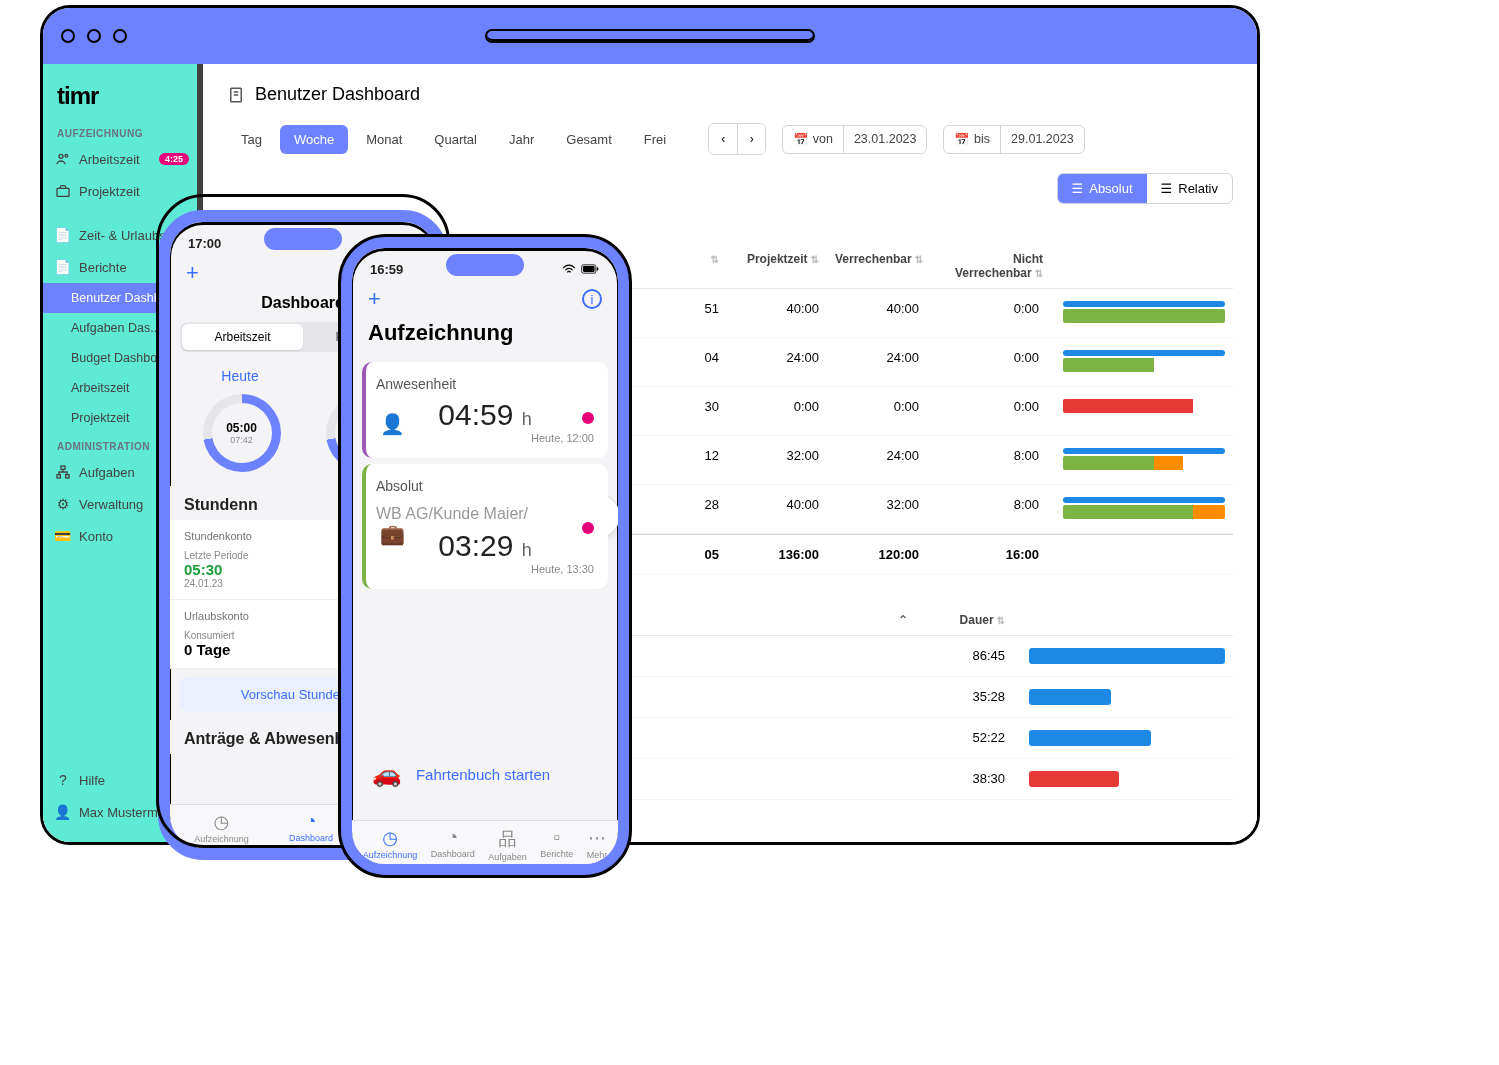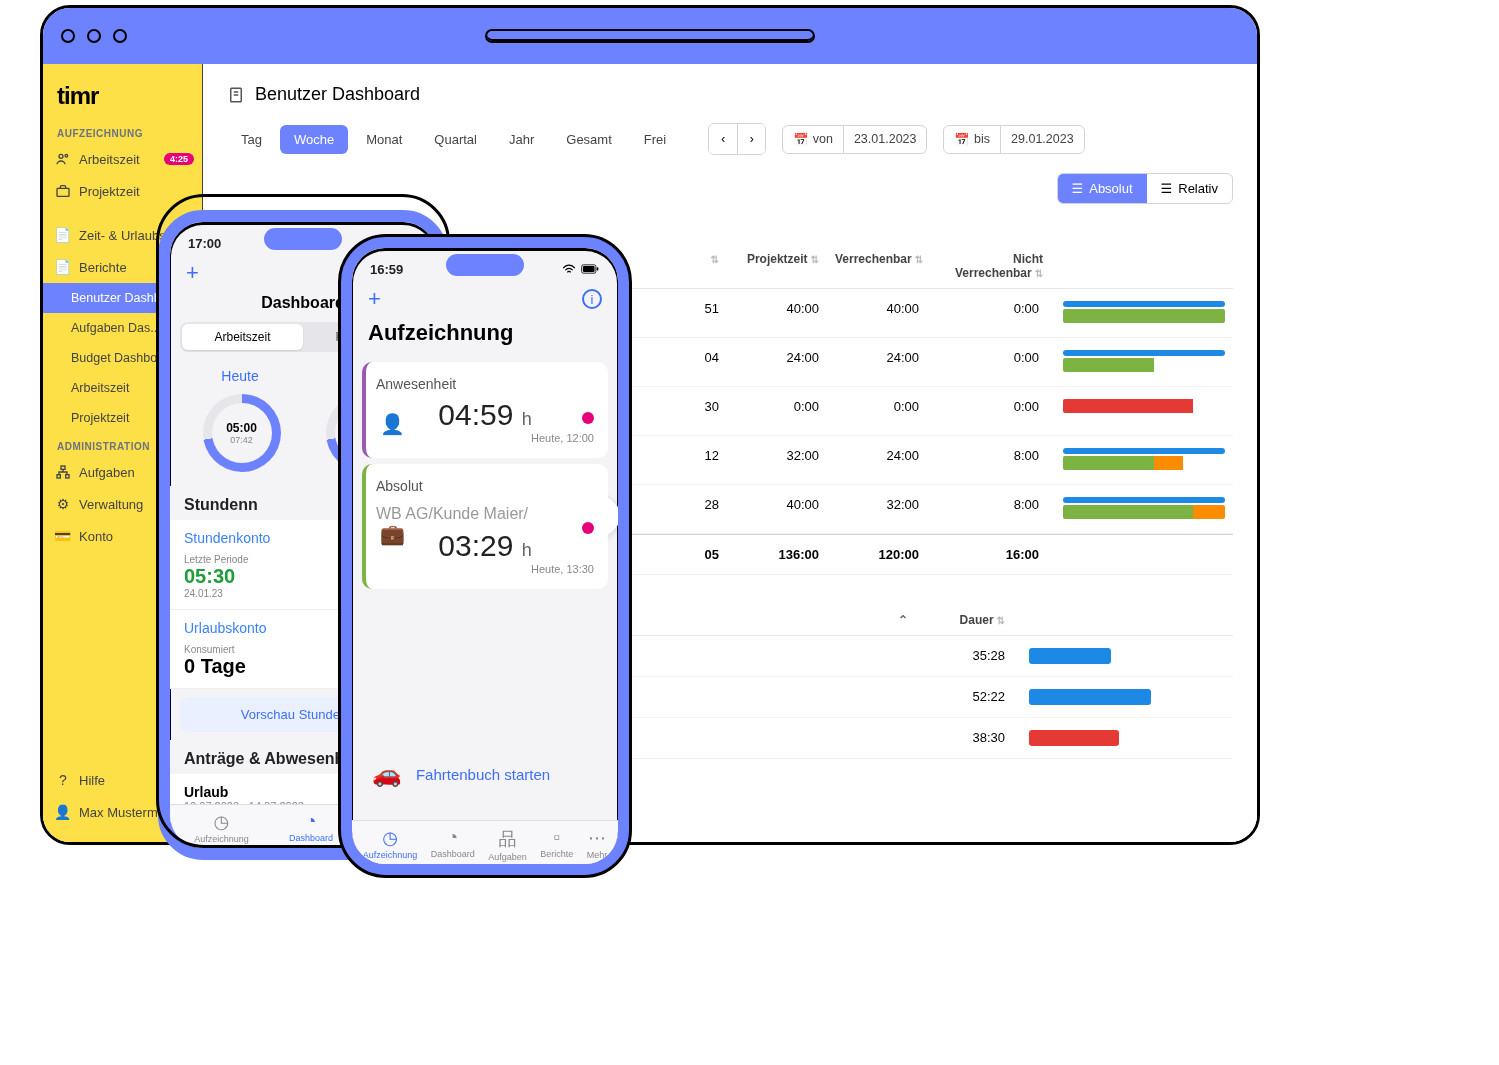--- a/index.html
+++ b/index.html
@@ -9,21 +9,21 @@
   .browser {
     position: absolute; left: 40px; top: 5px; width: 1220px; height: 840px;
     border: 3px solid #000; border-radius: 30px; overflow: hidden; background: #fff;
   }
   .browser-top { height: 56px; background: #6d82ff; display: flex; align-items: center; padding: 0 18px; position: relative; }
   .browser-dot { width: 14px; height: 14px; border: 2.5px solid #000; border-radius: 50%; margin-right: 12px; }
   .browser-bar { position: absolute; left: 50%; transform: translateX(-50%); width: 330px; height: 14px; border: 2.5px solid #000; border-radius: 20px; background: #6d82ff; box-shadow: inset 0 -2px 0 #000; }
   .app { display: flex; height: calc(100% - 56px); background: #fff; }
 
   
-  .sidebar { width: 160px; background: #fde047; border-right: 1px solid #404040; display: flex; flex-direction: column; font-size: 13px; }
+  .sidebar { width: 160px; background: #5eead4; border-right: 6px solid #404040; display: flex; flex-direction: column; font-size: 13px; }
   .logo { font-size: 24px; font-weight: 700; padding: 18px 14px 10px; letter-spacing: -1px; }
   .sb-section { padding: 8px 14px 4px; color: #6b7280; font-size: 10px; font-weight: 600; letter-spacing: 0.5px; }
   .sb-item { display: flex; align-items: center; padding: 8px 12px; color: #444; cursor: pointer; gap: 8px; position: relative; }
   .sb-item.active { background: #6d82ff; color: #fff; }
   .sb-icon { width: 16px; height: 16px; display: inline-flex; align-items: center; justify-content: center; font-size: 14px; }
   .badge { position: absolute; right: 8px; background: #e6007a; color: #fff; font-size: 9px; padding: 1px 6px; border-radius: 10px; font-weight: 600; }
   .sb-sub .sb-item { padding-left: 28px; font-size: 12.5px; }
   .sb-footer { margin-top: auto; padding-bottom: 14px; }
 
   
@@ -87,25 +87,25 @@
   .p-tab { flex: 1; text-align: center; padding: 6px; border-radius: 6px; color: #555; }
   .p-tab.active { background: #fff; color: #000; font-weight: 500; box-shadow: 0 1px 2px rgba(0,0,0,.1); }
   .p-pills { display: flex; justify-content: space-around; padding: 6px 10px 10px; }
   .p-pill { color: #3d6fff; font-size: 14px; font-weight: 500; }
   .p-rings { display: flex; justify-content: space-around; padding: 0 10px 14px; }
   .ring { width: 78px; height: 78px; border-radius: 50%; background: conic-gradient(#6d82ff 0 260deg, #e5e5ea 260deg 360deg); display: flex; align-items: center; justify-content: center; }
   .ring-inner { width: 60px; height: 60px; background: #f4f4f7; border-radius: 50%; display: flex; flex-direction: column; align-items: center; justify-content: center; font-size: 12px; font-weight: 700; }
   .ring-sub { font-size: 9px; font-weight: 400; color: #888; }
   .p-section { padding: 10px 14px 6px; font-size: 16px; font-weight: 700; color: #222; background: #f4f4f7; }
   .p-card { background: #fff; margin: 0; padding: 10px 14px; border-bottom: 1px solid #eee; }
-  .p-card-h { font-size: 14px; color: #3b82f6; margin-bottom: 8px; }
+  .p-card-h { font-size: 11px; color: #737373; margin-bottom: 8px; }
   .p-row2 { display: flex; justify-content: space-between; }
   .p-stat { text-align: left; }
   .p-stat-l { font-size: 10px; color: #888; }
-  .p-stat-v { font-size: 20px; font-weight: 700; }
+  .p-stat-v { font-size: 15px; font-weight: 700; }
   .p-stat-v.green { color: #1f9d3a; }
   .p-stat-s { font-size: 10px; color: #888; }
   .p-link { background: #eaf0ff; margin: 8px 10px; padding: 10px; text-align: center; border-radius: 8px; color: #3d6fff; font-size: 13px; font-weight: 500; }
   .p-bottomnav { display: flex; justify-content: space-around; padding: 6px 4px 2px; background: #f8f8fa; border-top: 1px solid #ddd; position: absolute; bottom: 0; left: 0; right: 0; }
   .p-nav { display: flex; flex-direction: column; align-items: center; font-size: 9px; color: #888; gap: 1px; }
   .p-nav.active { color: #3d6fff; }
   .p-nav-icon { font-size: 18px; }
 
   
   .p2-info { color: #3d6fff; font-size: 18px; border: 2px solid #3d6fff; border-radius: 50%; width: 20px; height: 20px; display: flex; align-items: center; justify-content: center; font-size: 13px; }
@@ -366,20 +366,28 @@
         <div class="thead" style="padding-left:420px">
           <div style="flex:1"></div>
           <div class="collapse-caret">⌃</div>
           <div class="tcell" style="flex:0 0 80px"><span>Dauer</span><span class="sort-icon">⇅</span></div>
           <div class="tcell cbar" style="flex:0 0 220px"></div>
         </div>
         <div id="t2rows">
             <div class="trow" style="padding-left: 420px;">
     <div style="flex:1"></div>
     <div class="collapse-caret"></div>
+    <div class="tcell" style="flex:0 0 80px">86:45</div>
+    <div class="tcell cbar" style="flex:0 0 220px">
+                <div class="simple-bar" style="width:100%;background:#1e88e5"></div>
+              </div>
+            </div>
+            <div class="trow" style="padding-left: 420px;">
+    <div style="flex:1"></div>
+    <div class="collapse-caret"></div>
     <div class="tcell" style="flex:0 0 80px">35:28</div>
     <div class="tcell cbar" style="flex:0 0 220px">
                 <div class="simple-bar" style="width:42%;background:#1e88e5"></div>
               </div>
             </div>
             <div class="trow" style="padding-left: 420px;">
     <div style="flex:1"></div>
     <div class="collapse-caret"></div>
     <div class="tcell" style="flex:0 0 80px">52:22</div>
     <div class="tcell cbar" style="flex:0 0 220px">
@@ -457,24 +465,20 @@
           <div class="p-stat-v">0 Tage</div>
         </div>
       <div class="p-stat">
           <div class="p-stat-l">Geplant</div>
           <div class="p-stat-v">5 Tage</div>
         </div>
     </div>
   </div>
   <div class="p-link">Vorschau Stundenn...</div>
   <div class="p-section">Anträge &amp; Abwesenhei...</div>
-  <div class="p-card">
-    <div style="font-weight:600;font-size:14px">Urlaub</div>
-    <div style="font-size:11px;color:#888">10.07.2023 - 14.07.2023</div>
-  </div>
   <div class="p-bottomnav">
     <div class="p-nav">
         <span class="p-nav-icon">◷</span>
         <span>Aufzeichnung</span>
       </div>
     <div class="p-nav active">
         <span class="p-nav-icon">◔</span>
         <span>Dashboard</span>
       </div>
     <div class="p-nav">

